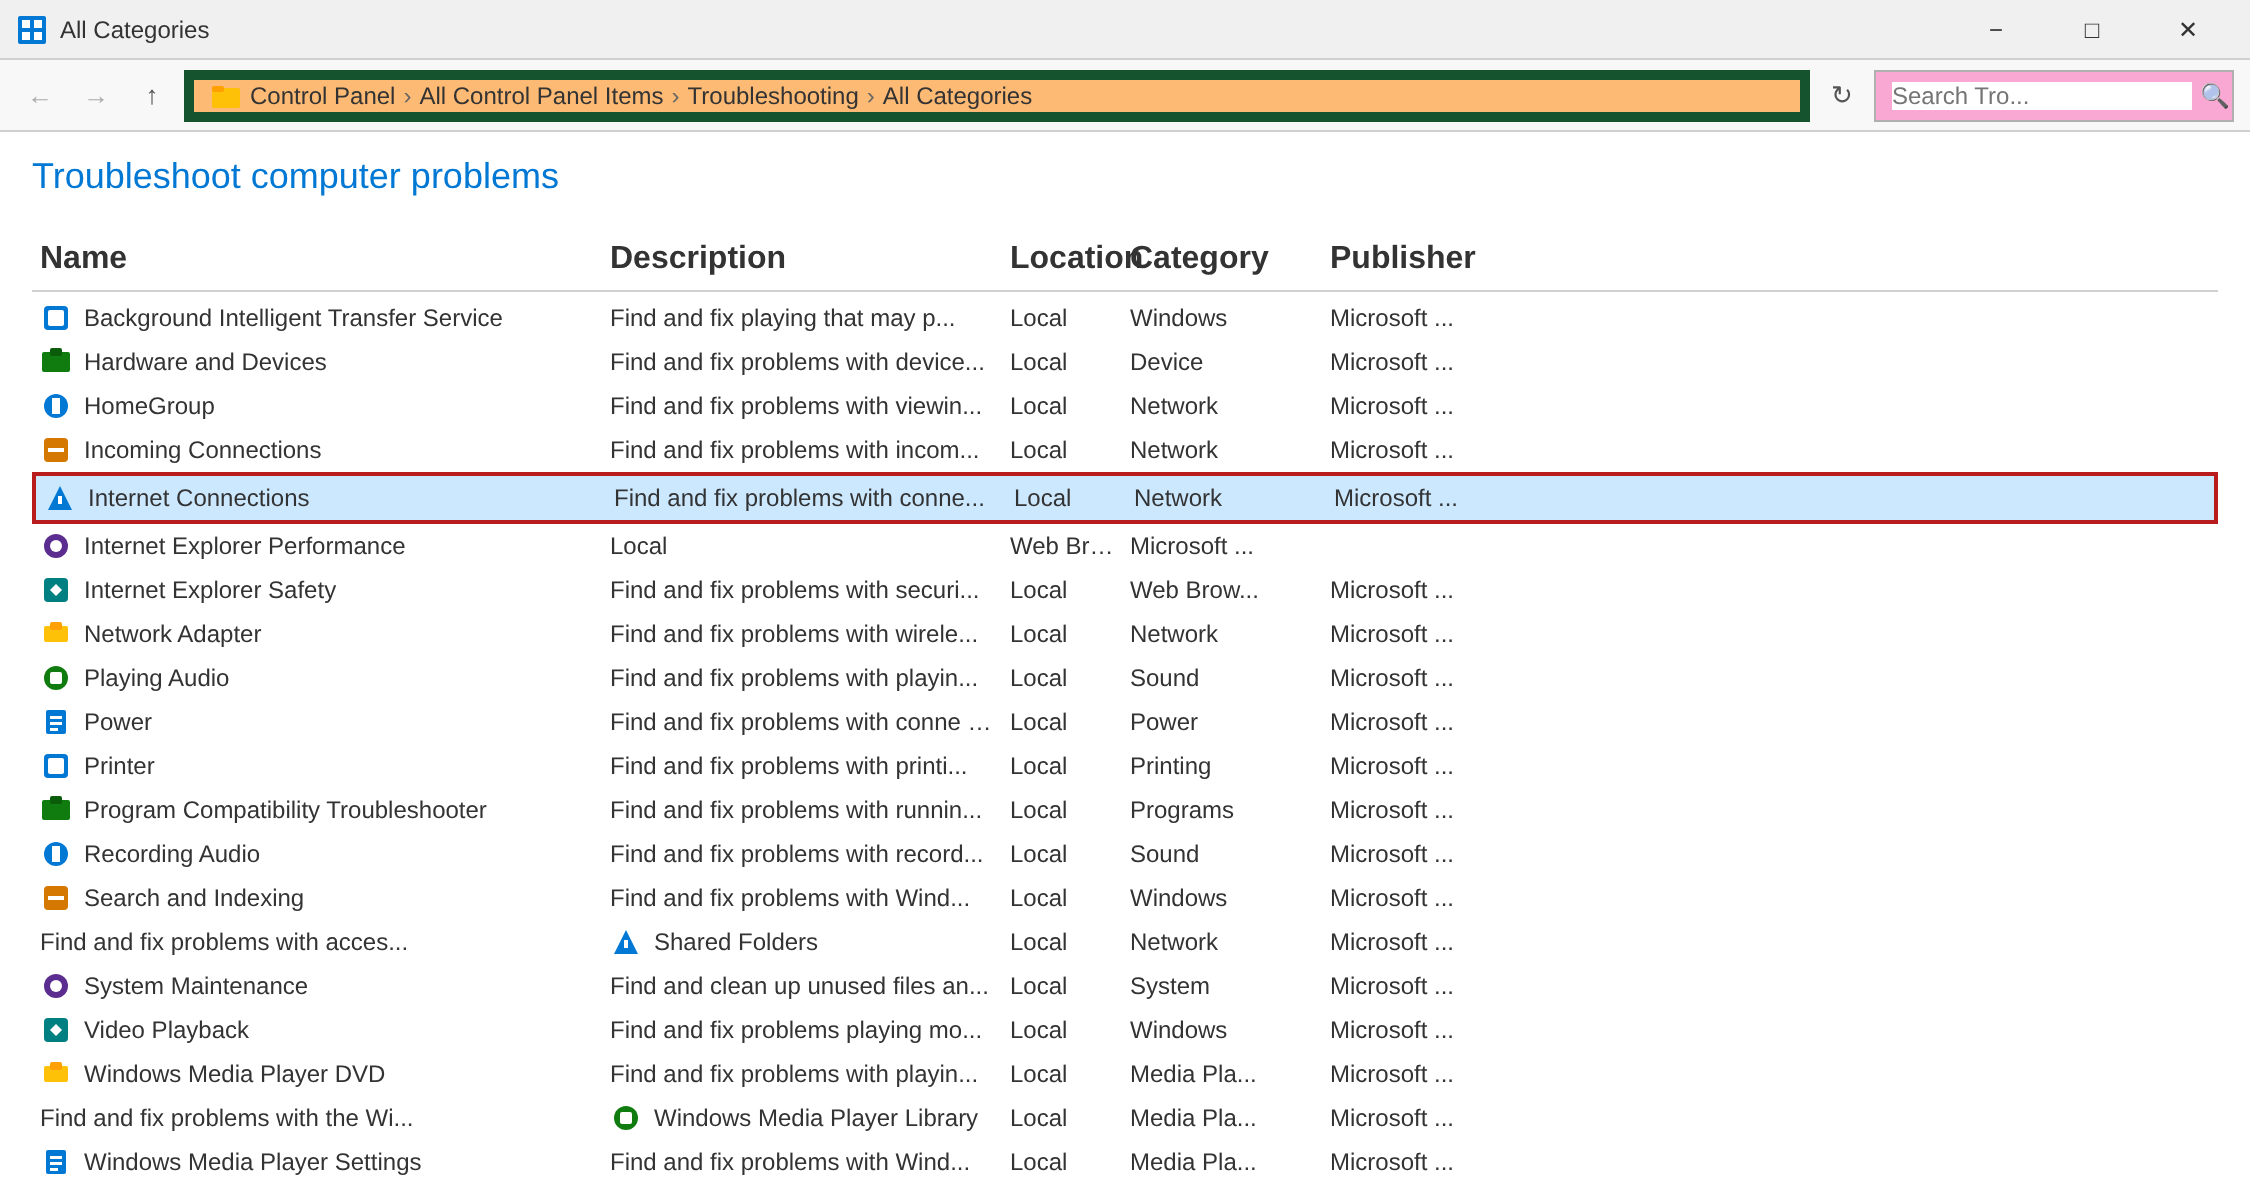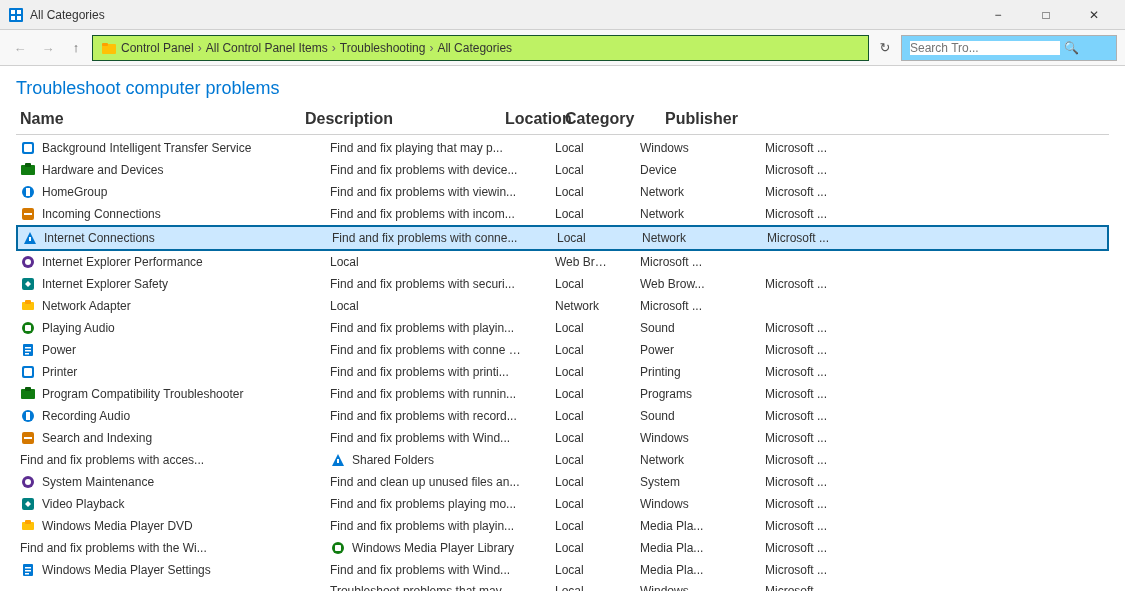--- a/index.html
+++ b/index.html
@@ -74,35 +74,35 @@
       align-items: center;
       justify-content: center;
       color: #555;
       font-size: 13px;
       border-radius: 2px;
     }
     .nav-btn.disabled { color: #aaa; cursor: default; }
     .address-path {
       flex: 1;
       height: 26px;
-      border: 1px solid #14532d;
-      background: #bef264;
+      border: 5px solid #14532d;
+      background: #fdba74;
       display: flex;
       align-items: center;
       padding: 0 8px;
       font-size: 12px;
       color: #333;
       gap: 4px;
     }
     .path-separator { color: #666; }
     .search-box {
-      width: 216px;
+      width: 180px;
       height: 26px;
       border: 1px solid #b0b0b0;
-      background: #7dd3fc;
+      background: #f9a8d4;
       display: flex;
       align-items: center;
       padding: 0 8px;
       gap: 4px;
     }
     .search-box input {
       border: none;
       outline: none;
       font-size: 12px;
       width: 150px;
@@ -116,21 +116,21 @@
     
     .content {
       flex: 1;
       padding: 12px 16px;
       overflow-y: auto;
     }
     .page-title {
       font-size: 18px;
       font-weight: 300;
       color: #0078d4;
-      margin-bottom: 5px;
+      margin-bottom: 16px;
     }
 
     
     .table-header {
       display: grid;
       grid-template-columns: 285px 200px 60px 100px 130px;
       padding: 4px 0;
       border-bottom: 1px solid #d0d0d0;
       margin-bottom: 2px;
     }
@@ -140,25 +140,24 @@
       color: #333;
       padding: 2px 4px;
     }
     .table-body {}
     .table-row {
       display: grid;
       grid-template-columns: 285px 200px 60px 100px 130px;
       padding: 1px 0;
       align-items: center;
       cursor: pointer;
-      gap: 25px;
     }
     .table-row.selected {
       background: #cce8ff;
-      border: 2px solid #0369a1;
+      border: 2px solid #b91c1c;
     }
     .td {
       font-size: 12px;
       color: #333;
       padding: 2px 4px;
       white-space: nowrap;
       overflow: hidden;
       text-overflow: ellipsis;
     }
     .item-name {
@@ -339,20 +338,21 @@
       <div class="table-row">
     <div class="td item-name">
       <span class="item-icon">
             <svg width="16" height="16" viewBox="0 0 16 16">
               <rect x="2" y="4" width="12" height="8" fill="#ffc107" rx="1"></rect>
               <rect x="5" y="2" width="6" height="4" fill="#ffa000" rx="1"></rect>
             </svg>
           </span>
       <span>Network Adapter</span>
     </div>
+    <div class="td">Find and fix problems with wirele...</div>
     <div class="td">Local</div>
     <div class="td">Network</div>
     <div class="td">Microsoft ...</div>
   </div>
       <div class="table-row">
     <div class="td item-name">
       <span class="item-icon">
             <svg width="16" height="16" viewBox="0 0 16 16">
               <circle cx="8" cy="8" r="6" fill="#107c10"></circle>
               <rect x="5" y="5" width="6" height="6" fill="white" rx="1"></rect>

